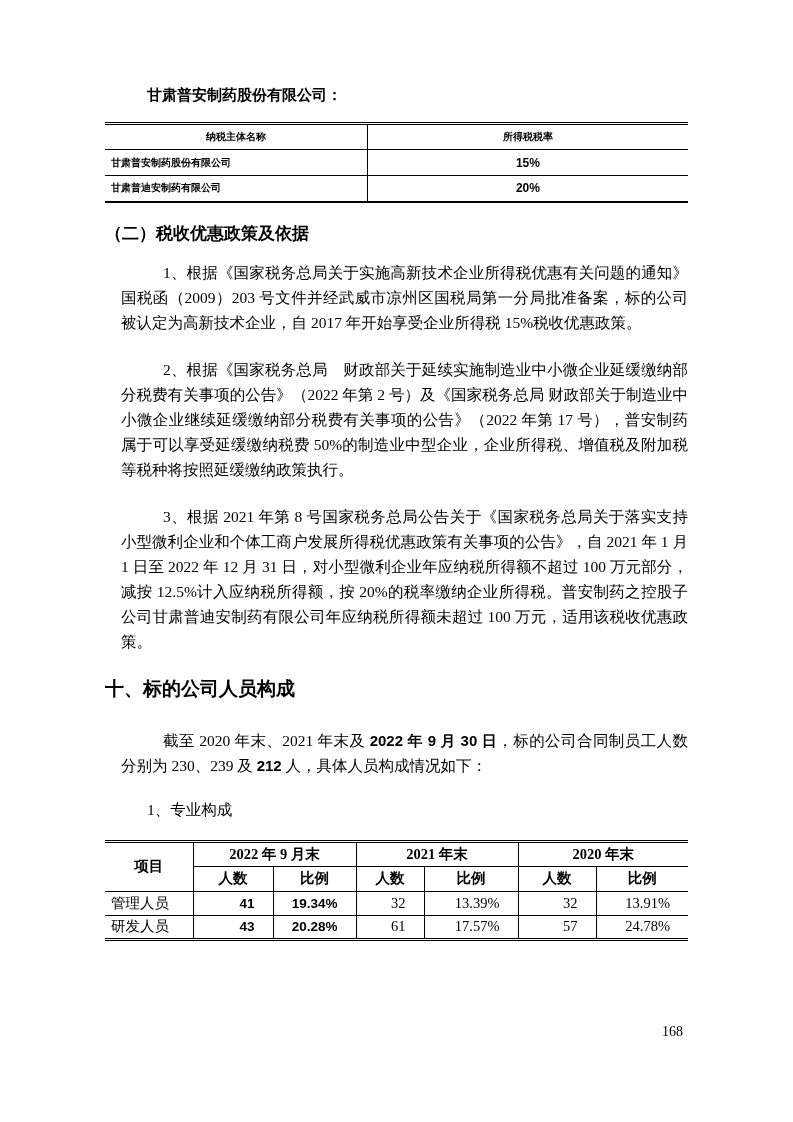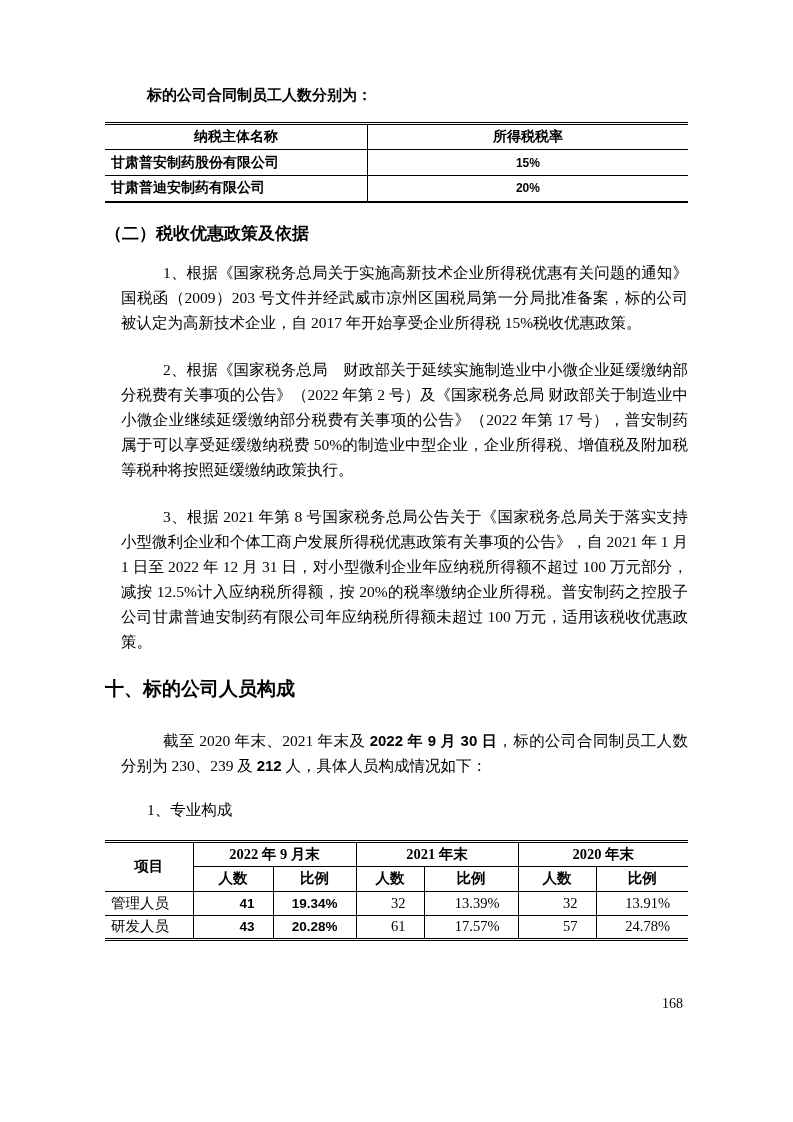--- a/index.html
+++ b/index.html
@@ -52,21 +52,21 @@
     font-family: "Liberation Sans", "DejaVu Sans", sans-serif;
     font-size: 15px;
   }
   .sub-line {
     margin: 0 0 19px 0;
     padding-left: 42px;
     font-size: 15.5px;
   }
   .page-num {
     position: absolute;
-    top: 996px;
+    top: 1024px;
     right: 110px;
     font-size: 14px;
   }
   
   table.tbl {
     width: 100%;
     border-collapse: collapse;
     table-layout: fixed;
   }
   table.tbl td {
@@ -77,21 +77,21 @@
   table.tbl td:first-child { border-left: none; }
   table.tbl td:last-child { border-right: none; }
   
   .tax-table {
     border-top: 3px double #000;
     border-bottom: 2px solid #000;
     margin-bottom: 2px;
   }
   .tax-table td {
     height: 26px;
-    font-size: 14px;
+    font-size: 10px;
     padding: 0 6px;
   }
   .tax-table .head td {
     font-weight: bold;
     text-align: center;
   }
   .tax-table td.name {
     font-weight: bold;
     text-align: left;
   }
@@ -131,21 +131,21 @@
     font-weight: bold;
     font-family: "Liberation Sans", "DejaVu Sans", sans-serif;
     font-size: 13.5px;
   }
 </style>
 </head>
 <body>
 
 <div class="page">
 
-  <p class="tax-note">标的公司合同制员工人数分别为：</p>
+  <p class="tax-note">甘肃普安制药股份有限公司：</p>
 
   <table class="tbl tax-table">
     <colgroup>
       <col style="width:45%">
       <col style="width:55%">
     </colgroup>
     <tbody>
       <tr class="head">
         <td>纳税主体名称</td>
         <td>所得税税率</td>

